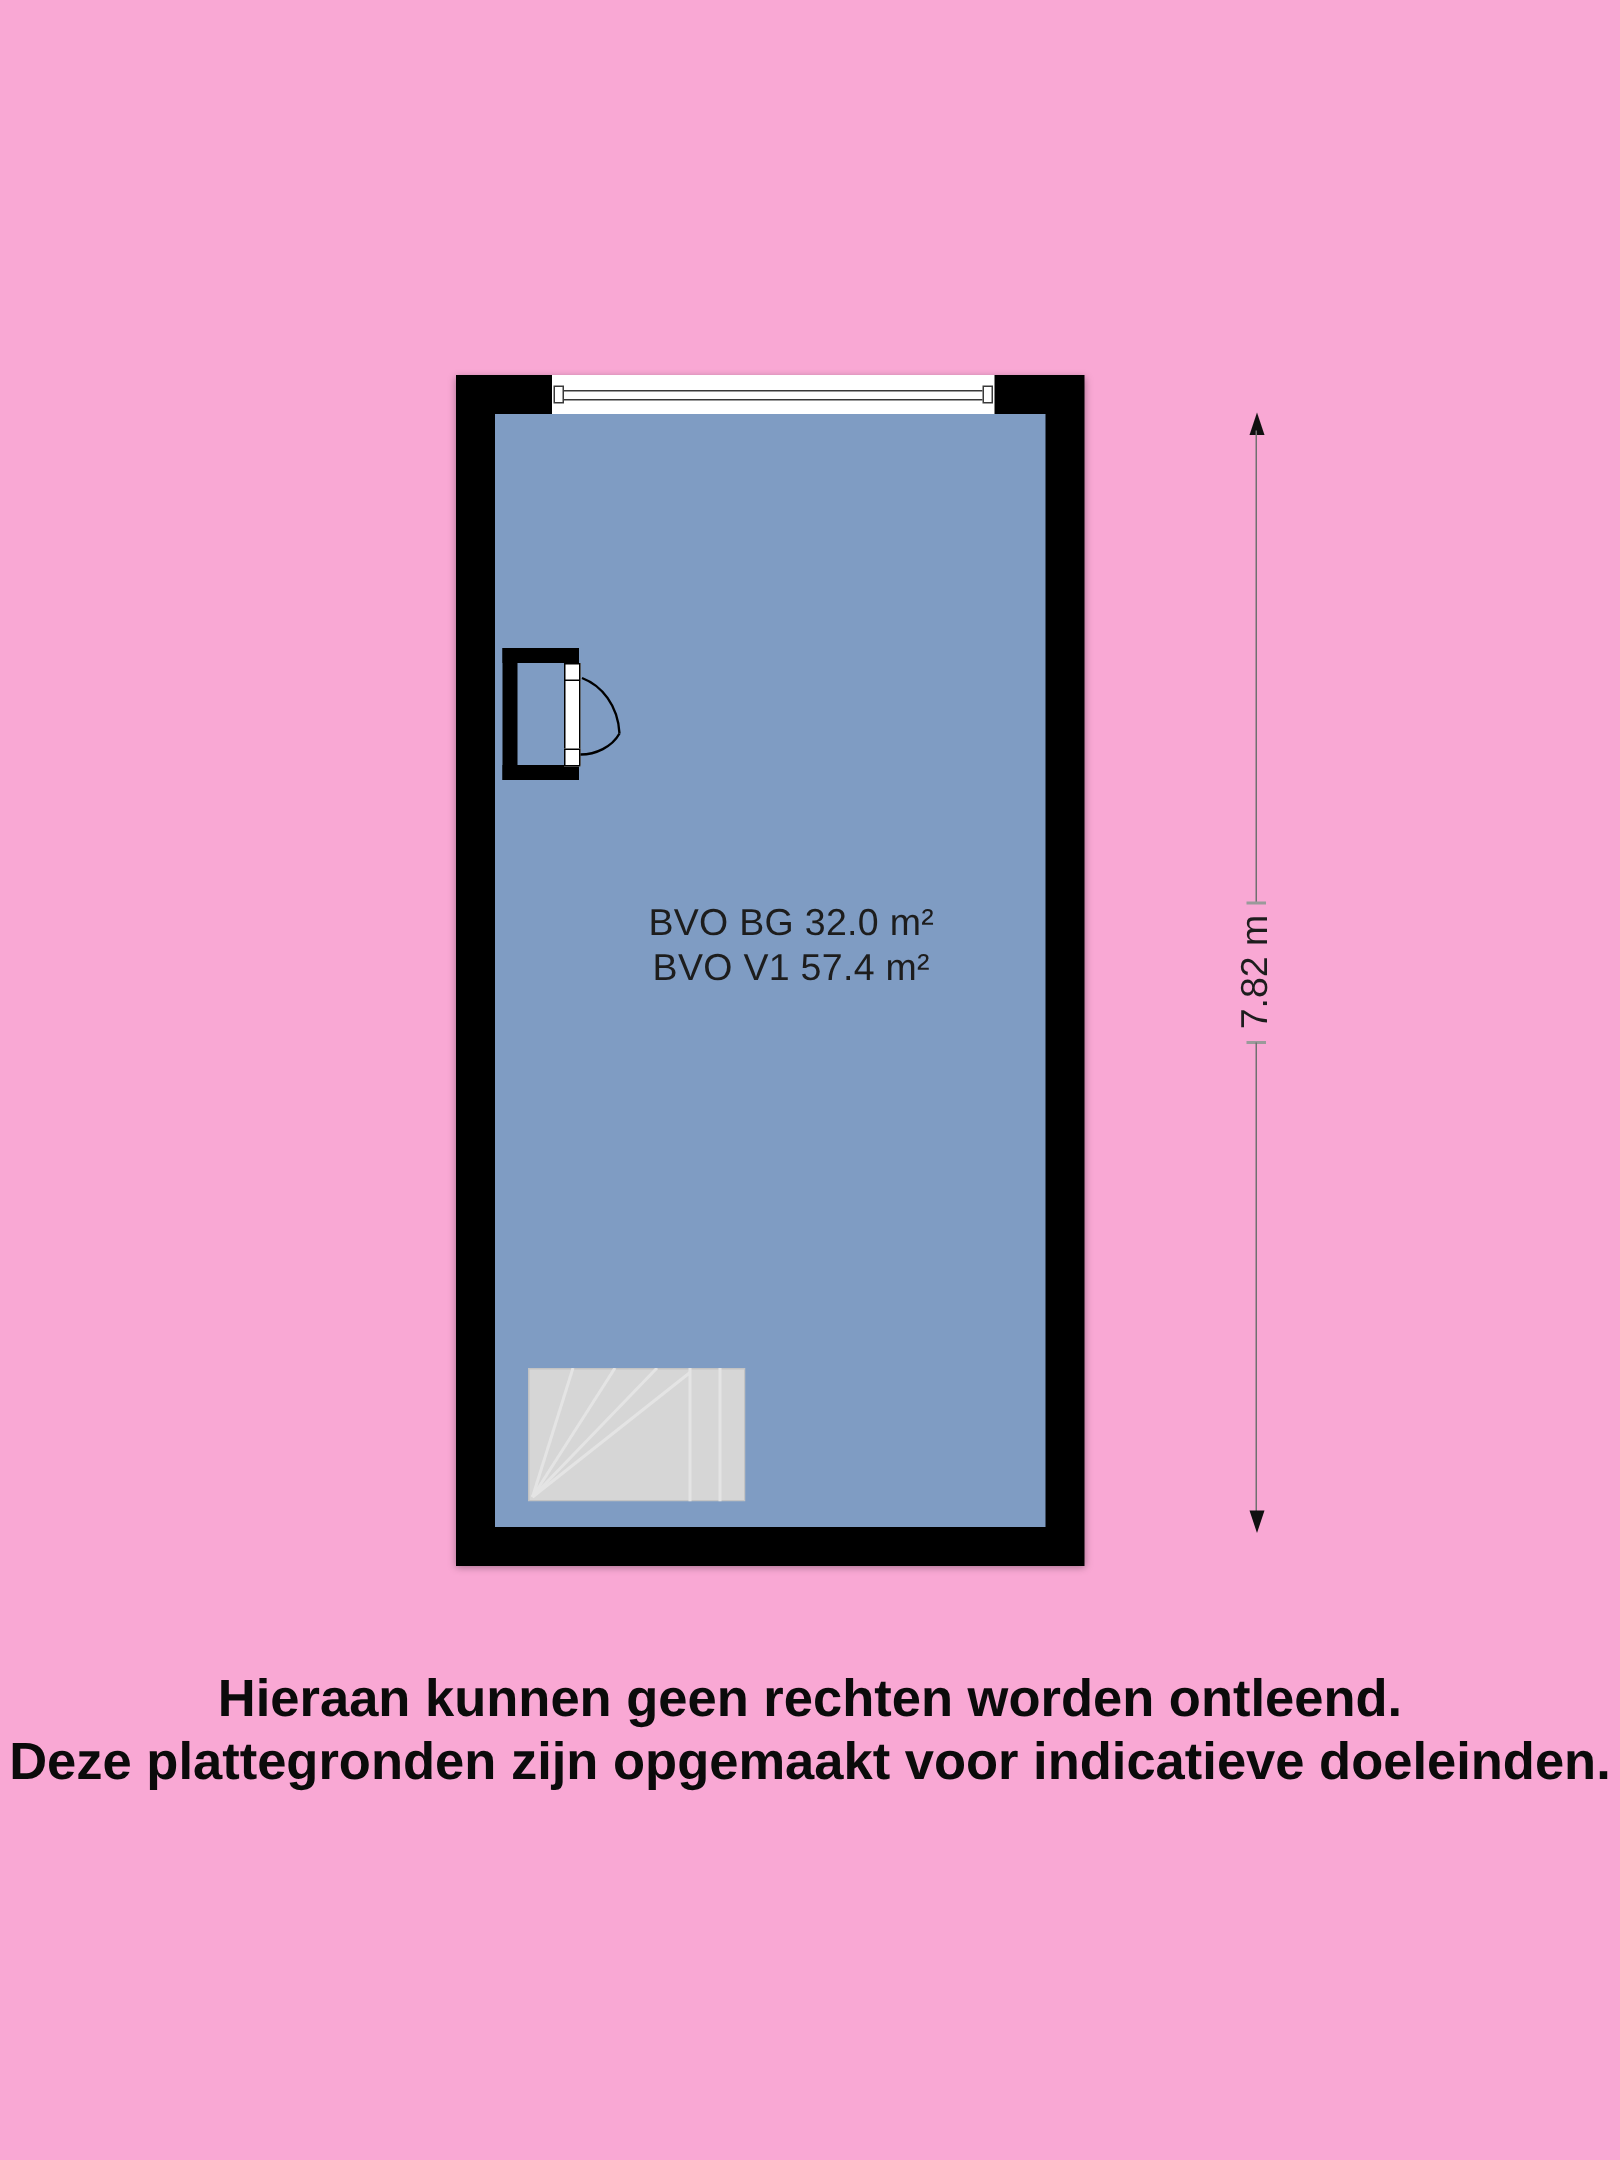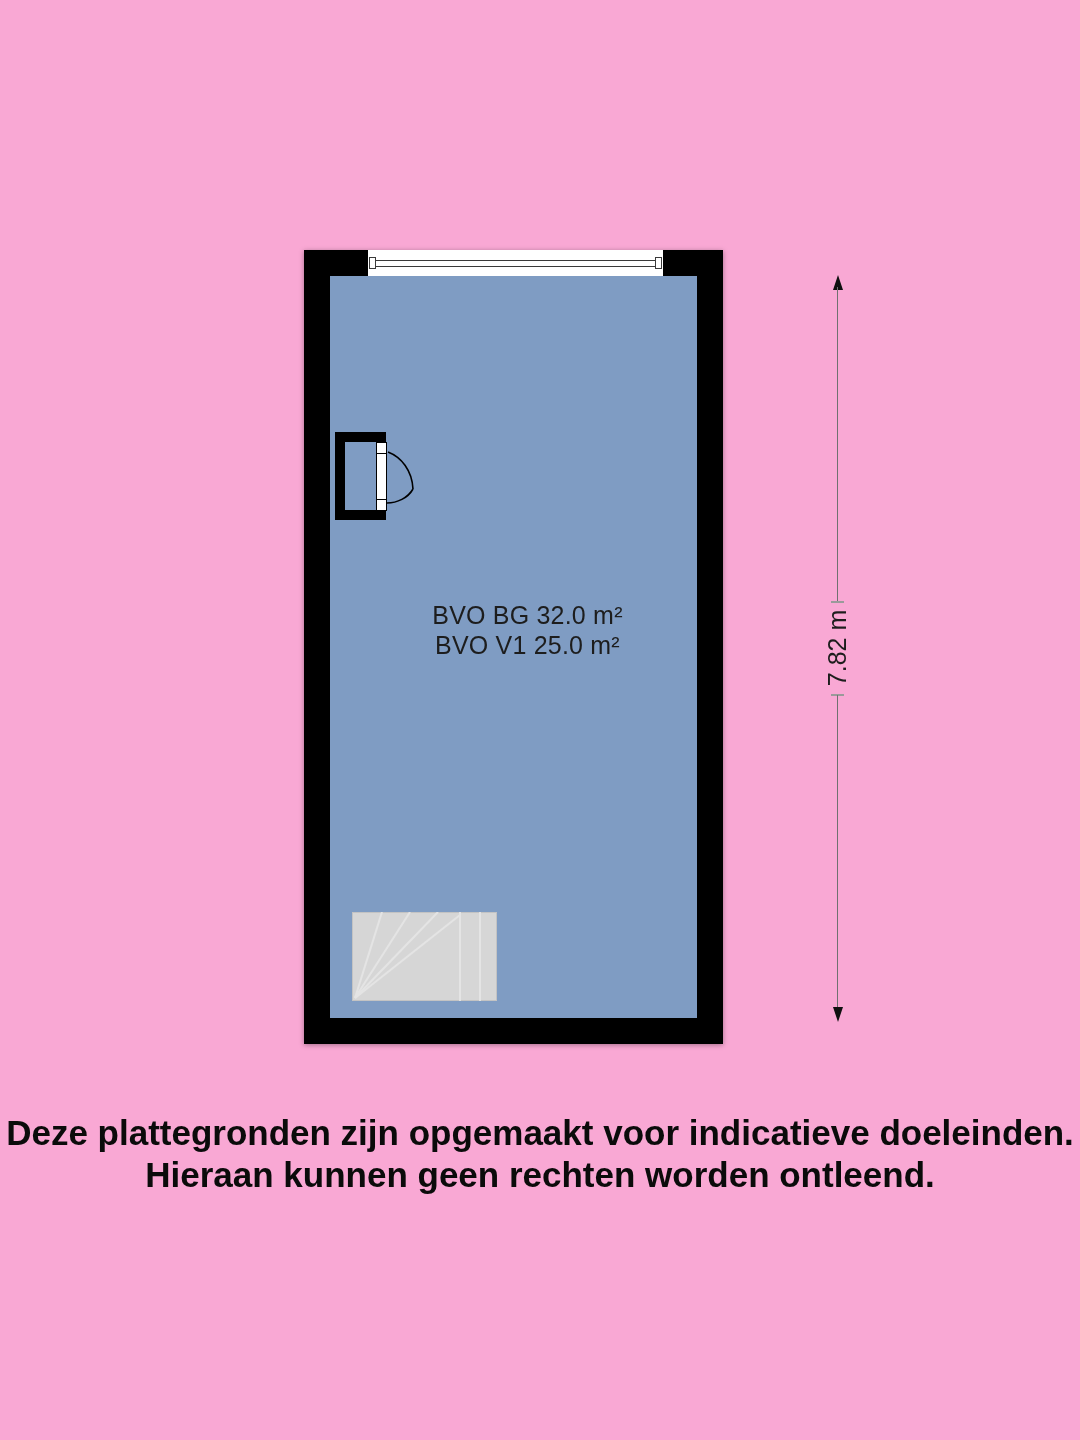--- a/index.html
+++ b/index.html
@@ -184,32 +184,32 @@
         <line x1="3" y1="86" x2="58" y2="0"></line>
         <line x1="3" y1="86" x2="86" y2="0"></line>
         <line x1="3" y1="86" x2="108" y2="3"></line>
         <line x1="108" y1="0" x2="108" y2="89"></line>
         <line x1="128" y1="0" x2="128" y2="89"></line>
       </g>
     </svg>
 
     <div class="area-labels">
       <div>BVO BG 32.0 m²</div>
-      <div>BVO V1 25.0 m²</div>
+      <div>BVO V1 57.4 m²</div>
     </div>
   </div>
 
   <div class="dimension">
     <div class="dim-arrow up"></div>
     <div class="dim-seg top"></div>
     <div class="dim-tick top"></div>
     <div class="dim-label">7.82 m</div>
     <div class="dim-tick bottom"></div>
     <div class="dim-seg bottom"></div>
     <div class="dim-arrow down"></div>
   </div>
 
   <div class="disclaimer">
+    <div>Hieraan kunnen geen rechten worden ontleend.</div>
     <div>Deze plattegronden zijn opgemaakt voor indicatieve doeleinden.</div>
-    <div>Hieraan kunnen geen rechten worden ontleend.</div>
   </div>
 
 </div>
 
 </body></html>

